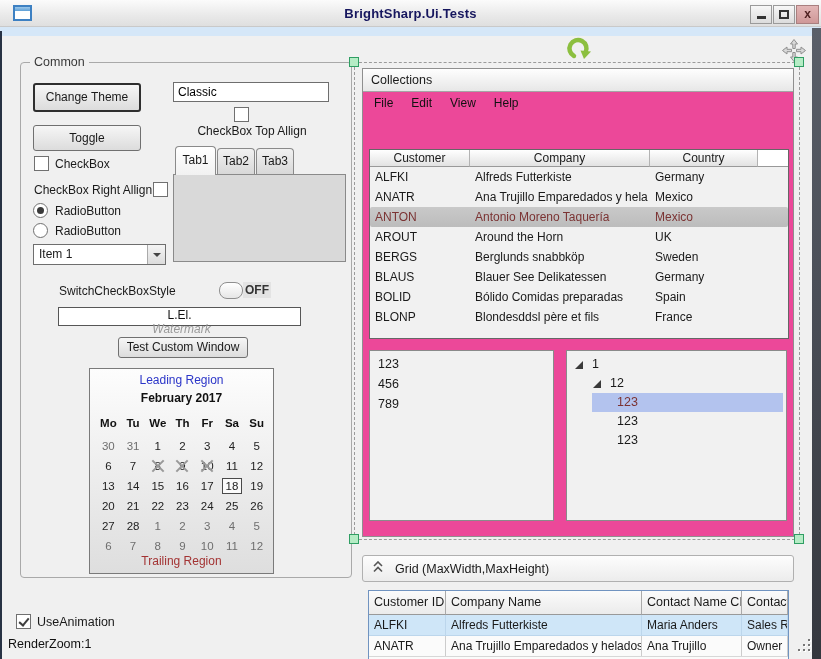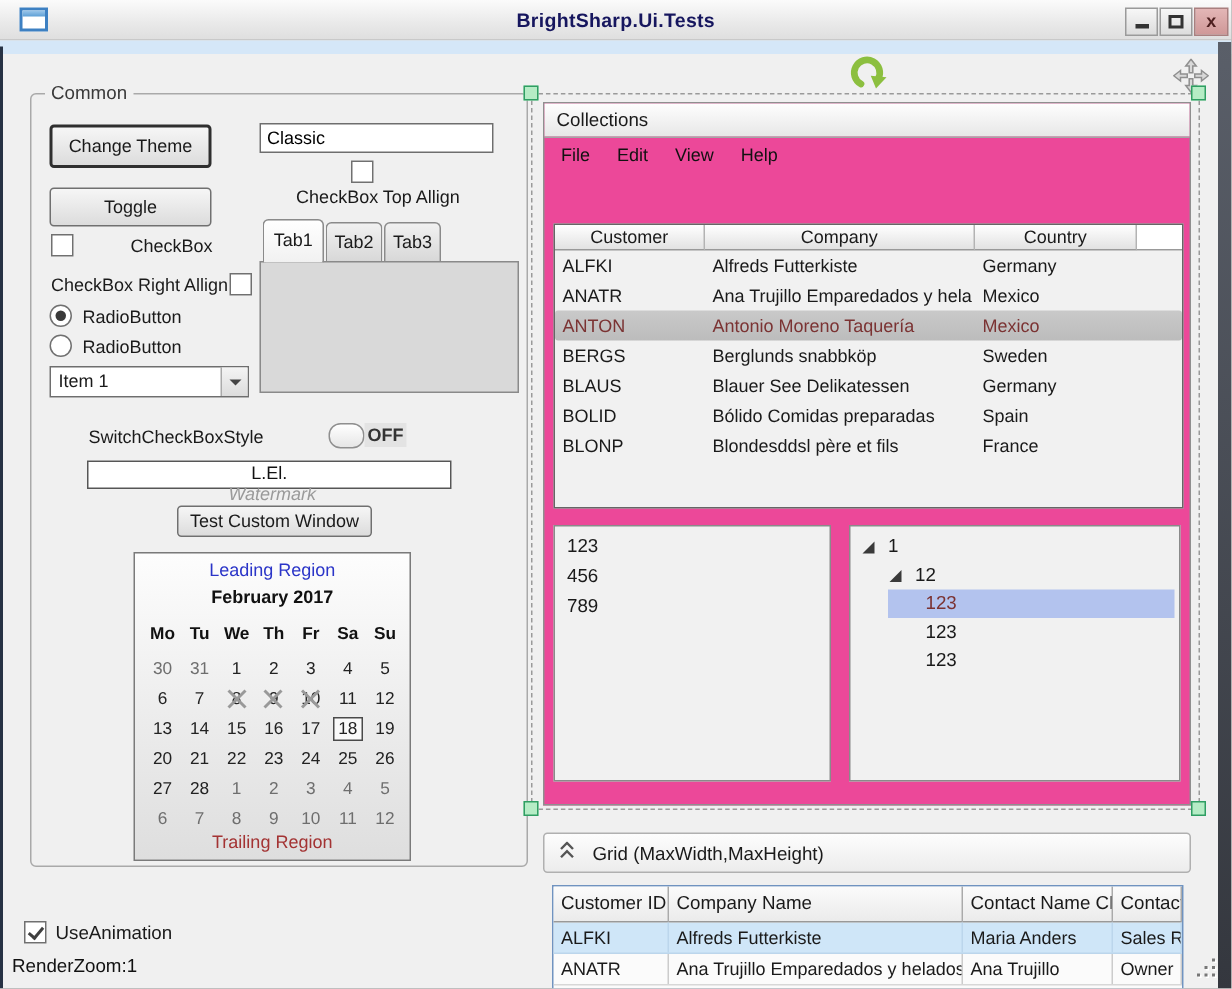--- a/index.html
+++ b/index.html
@@ -49,21 +49,21 @@
   .tb-classic { left:152px; top:19px; width:156px; height:20px; padding:1px 4px;
     font-family:"Liberation Sans",sans-serif; }
 
   .cb-box { width:15px; height:15px; background:#fff; border:1px solid #707070; display:inline-block; position:relative; }
   .cb-box.checked::after { content:""; position:absolute; left:4px; top:1px; width:4px; height:8px;
     border-right:2px solid #3f3f3f; border-bottom:2px solid #3f3f3f; transform:rotate(40deg); }
   .cb-top-box { position:absolute; left:213px; top:44px; }
   .cb-top-label { position:absolute; left:152px; top:61px; width:158px; text-align:center; }
 
   .cb1-box { position:absolute; left:13px; top:93px; }
-  .cb1-label { position:absolute; left:34px; top:94px;margin-left:32px; }
+  .cb1-label { position:absolute; left:34px; top:94px; }
   .cb-right-label { position:absolute; left:13px; top:120px; }
   .cb-right-box { position:absolute; left:132px; top:119px; }
 
   .radio { position:absolute; width:15px; height:15px; border:1px solid #707070; border-radius:50%; background:#fff; }
   .radio.on::after { content:""; position:absolute; left:3px; top:3px; width:7px; height:7px; border-radius:50%; background:#3a3a3a; }
   .radio1 { left:12px; top:140px; } .radio1-label { position:absolute; left:34px; top:141px; }
   .radio2 { left:12px; top:160px; } .radio2-label { position:absolute; left:34px; top:161px; }
 
   .combo { position:absolute; left:12px; top:181px; width:133px; height:21px;
     background:#fff; border:1px solid #6e6e6e; }
@@ -548,20 +548,25 @@
             <div class="dg-cell c2">Ana Trujillo Emparedados y hela</div>
             <div class="dg-cell c3">Mexico</div>
           </div>
 
           <div class="dg-row sel">
             <div class="dg-cell c1">ANTON</div>
             <div class="dg-cell c2">Antonio Moreno Taquería</div>
             <div class="dg-cell c3">Mexico</div>
           </div>
 
+          <div class="dg-row">
+            <div class="dg-cell c1">AROUT</div>
+            <div class="dg-cell c2">Around the Horn</div>
+            <div class="dg-cell c3">UK</div>
+          </div>
 
           <div class="dg-row">
             <div class="dg-cell c1">BERGS</div>
             <div class="dg-cell c2">Berglunds snabbköp</div>
             <div class="dg-cell c3">Sweden</div>
           </div>
 
           <div class="dg-row">
             <div class="dg-cell c1">BLAUS</div>
             <div class="dg-cell c2">Blauer See Delikatessen</div>

